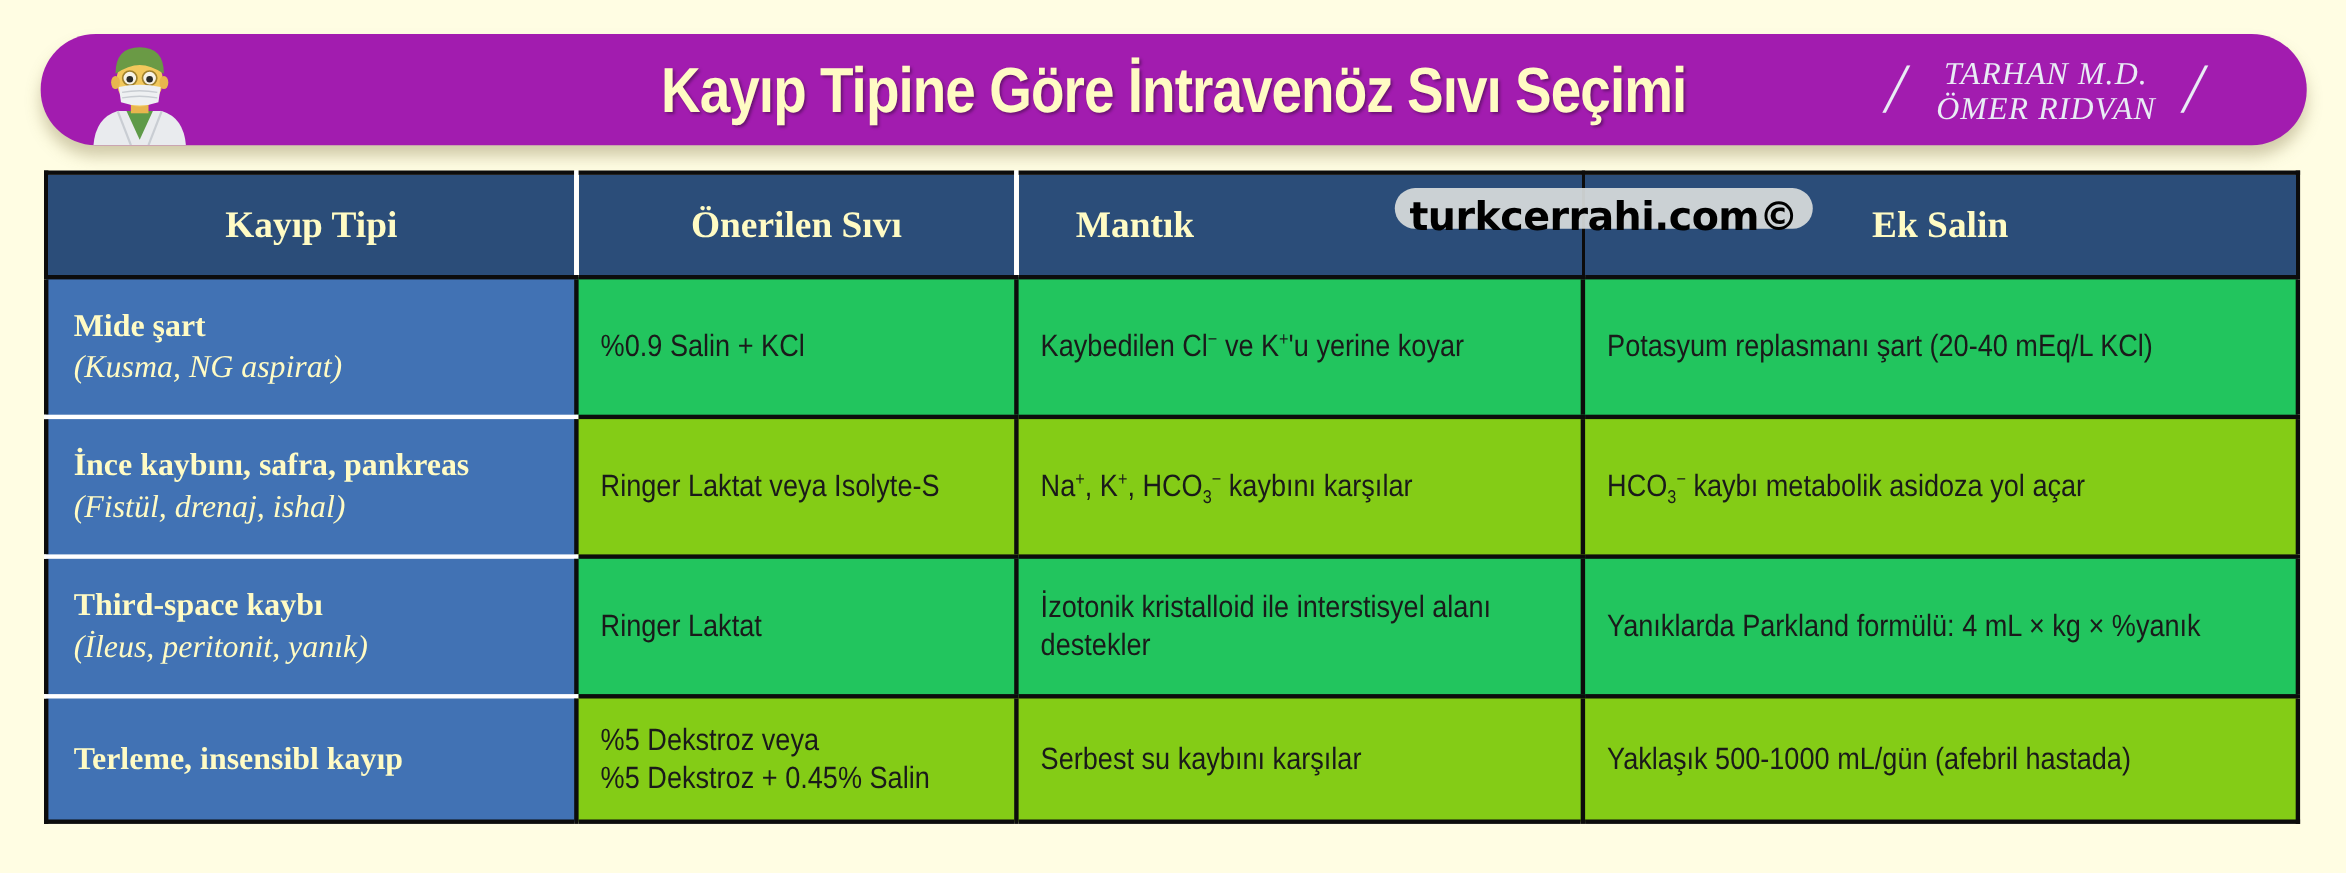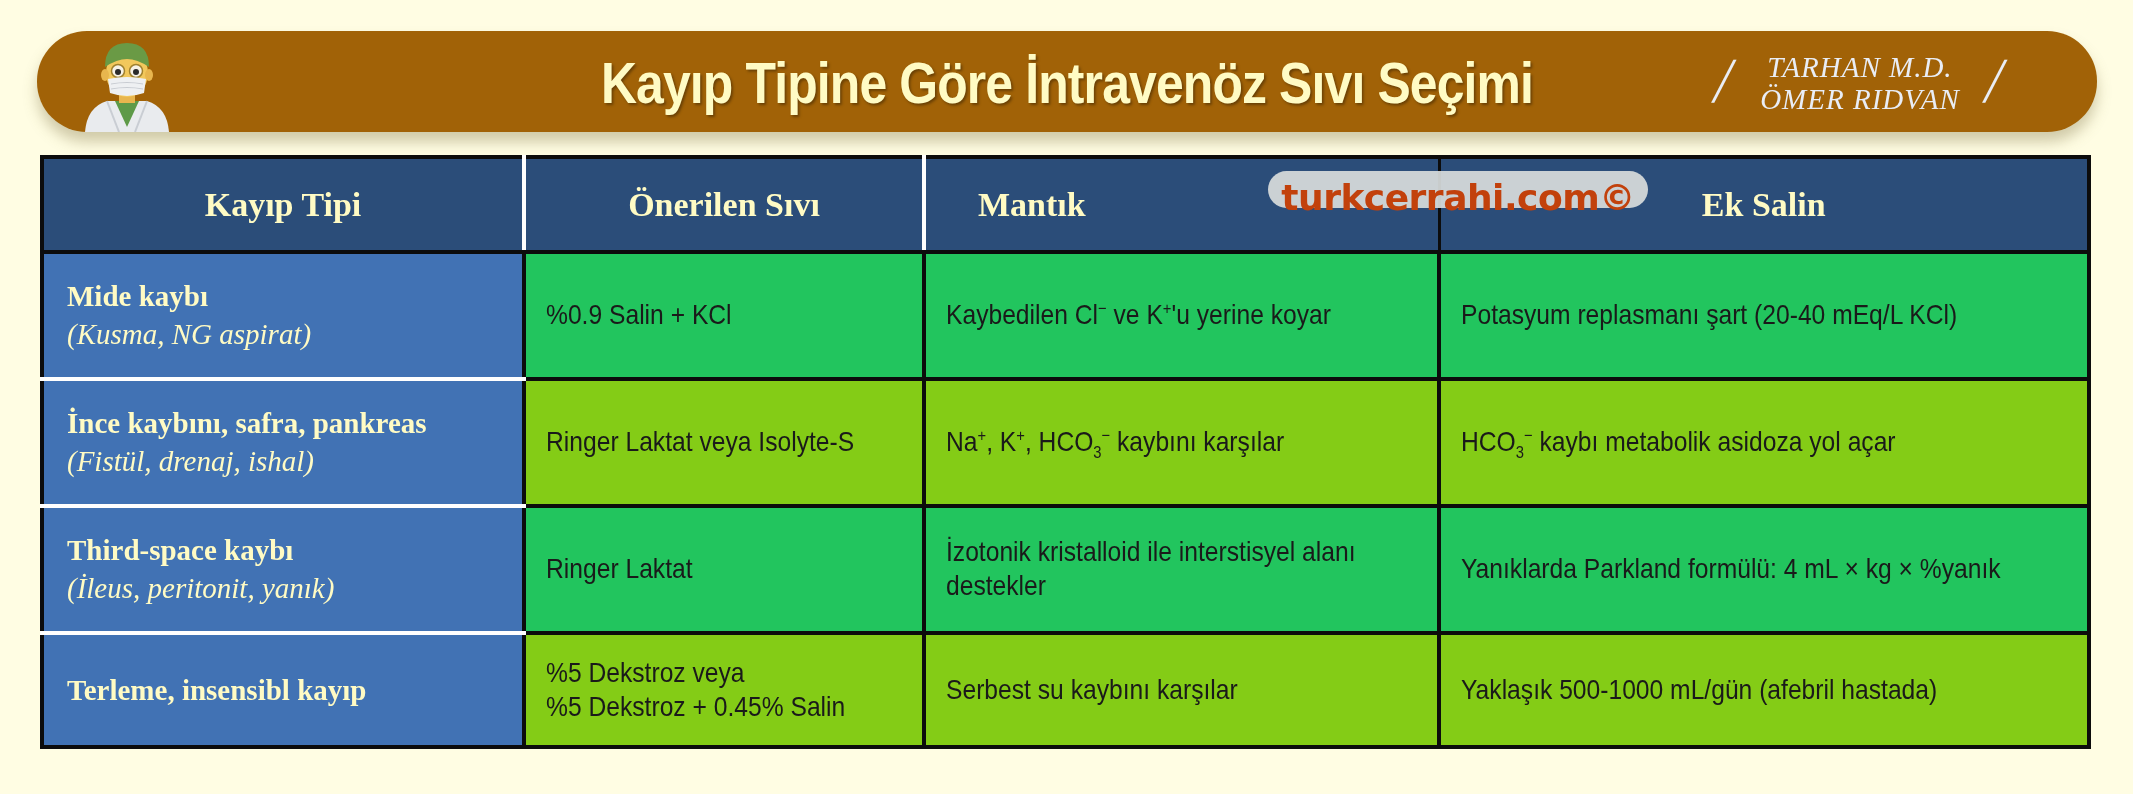--- a/index.html
+++ b/index.html
@@ -4,21 +4,21 @@
 <style>
   html, body { margin:0; padding:0; }
   body {
     width:2133px; height:794px; overflow:hidden;
     background:#fffde3;
     position:relative;
     font-family:"Liberation Sans", sans-serif;
   }
   .banner {
     position:absolute; left:37px; top:31px; width:2060px; height:101px;
-    background:#a16207;
+    background:#a21caf;
     border-radius:50px;
     box-shadow: 0 10px 14px rgba(120,110,60,0.35);
   }
   .banner-title {
     position:absolute; left:0; right:0; top:18px;
     text-align:center;
     color:#fffbc4;
     font-family:"Liberation Sans", sans-serif;
     font-weight:bold;
     font-size:58px;
@@ -95,21 +95,21 @@
   table.grid tr:last-child td.type { border-bottom:none; }
   table.grid td.type .main { font-weight:bold; display:block; }
   table.grid td.type .sub { display:block;font-style:italic; }
   tr.odd td.cell { background:#22c55e; }
   tr.even td.cell { background:#84cc16; }
   sup, sub { font-size:0.6em; line-height:0; }
   .watermark {
     position:absolute; left:1268px; top:171px; width:380px; height:37px;
     background:rgba(215,220,220,0.93);
     border-radius:22px;
-    color:#c2410c;
+    color:#000000;
     font-family:"DejaVu Sans", sans-serif;
     font-weight:bold;
     font-size:36px;
     line-height:54px;
     text-align:center;
     letter-spacing:-0.5px;
   }
 </style>
 </head>
 <body>
@@ -163,21 +163,21 @@
       <th>Kayıp Tipi</th>
       <th>Önerilen Sıvı</th>
       <th class="col-logic"><span style="position:relative; left:-150px;">Mantık</span></th>
       <th class="col-notes">Ek Salin</th>
     </tr>
   </thead>
   <tbody>
 
     <tr class="odd">
       <td class="type">
-        <span class="main">Mide kaybı</span>
+        <span class="main">Mide şart</span>
         <span class="sub">(Kusma, NG aspirat)</span>
       </td>
       <td class="cell"><span class="txt">%0.9 Salin + KCl</span></td>
       <td class="cell"><span class="txt"><span>Kaybedilen Cl</span><sup>−</sup><span> ve K</span><sup>+</sup><span>'u yerine koyar</span></span></td>
       <td class="cell"><span class="txt">Potasyum replasmanı şart (20-40 mEq/L KCl)</span></td>
     </tr>
 
     <tr class="even">
       <td class="type">
         <span class="main">İnce kaybını, safra, pankreas</span>

